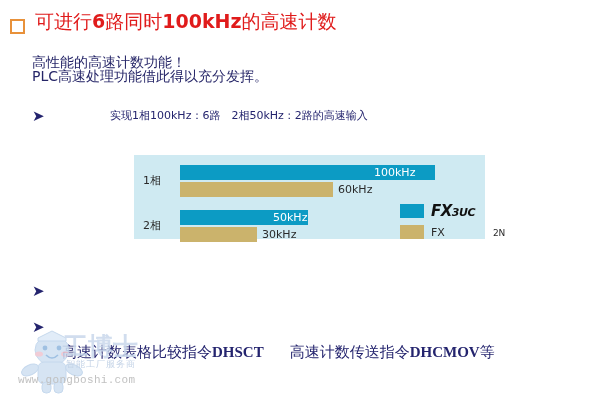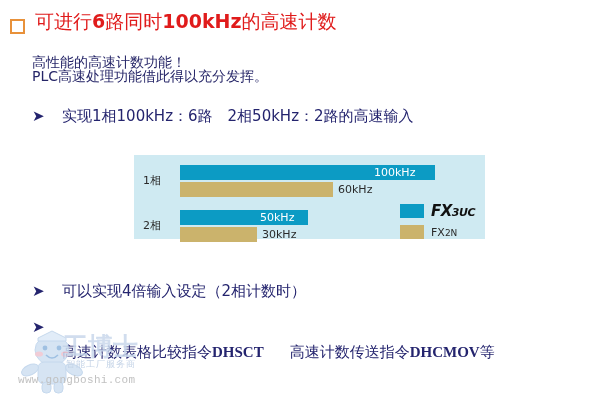--- a/index.html
+++ b/index.html
@@ -70,23 +70,24 @@
   }
   .arrow-glyph {
     width: 16px;
     color: #24246E;
     font-size: 15px;
     line-height: 20px;
     flex: 0 0 auto;
     margin-right: 14px;
   }
   .arrow-label {
-    font-size: 15px;
+    font-size: 11px;
     line-height: 20px;
     font-family: "DejaVu Sans", "Liberation Sans", sans-serif;
+    margin-left: 48px;
   }
   .arrow-1 { left: 32px; top: 106px; }
   .arrow-2 { left: 32px; top: 281px; }
   .arrow-3 { left: 32px; top: 317px; }
 
   .bottom-line {
     position: absolute;
     left: 62px;
     top: 343px;
     color: #24246E;
@@ -178,21 +179,21 @@
   }
   .legend-fx3uc .sub {
     font-size: 11px;
     letter-spacing: -0.5px;
   }
   .legend-fx2n {
     font-family: "DejaVu Sans", "Liberation Sans", sans-serif;
     font-size: 11px;
     color: #2A2A2A;
   }
-  .legend-fx2n .sub { font-size: 9px; }
+  .legend-fx2n .sub { font-size: 9px; margin-left: 48px; }
 
   
   .watermark {
     position: absolute;
     left: 8px;
     top: 314px;
     width: 200px;
     height: 84px;
     pointer-events: none;
     opacity: 0.85;
@@ -253,42 +254,41 @@
         <span class="grp-label">1相</span>
         <div class="bar bar-blue" style="width:255px;"></div>
         <span class="bar-val val-in" style="left:240px; top:0;">100kHz</span>
         <div class="bar bar-gold" style="width:153px;"></div>
         <span class="bar-val val-out" style="left:204px; top:17px;">60kHz</span>
       </div>
 
       <div class="grp grp-2">
         <span class="grp-label">2相</span>
         <div class="bar bar-blue" style="width:128px;"></div>
-        <span class="bar-val val-in" style="left:126px; top:0;">50kHz</span>
+        <span class="bar-val val-in" style="left:139px; top:0;">50kHz</span>
         <div class="bar bar-gold" style="width:77px;"></div>
         <span class="bar-val val-out" style="left:128px; top:17px;">30kHz</span>
       </div>
 
       <div class="legend">
         <div class="legend-row">
           <span class="legend-swatch sw-blue"></span>
           <span class="legend-fx3uc"><span>FX</span><span class="sub">3UC</span></span>
         </div>
         <div class="legend-row">
           <span class="legend-swatch sw-gold"></span>
           <span class="legend-fx2n"><span>FX</span><span class="sub">2N</span></span>
         </div>
       </div>
 
     </div>
   </div>
 
   <div class="arrow-row arrow-2">
     <span class="arrow-glyph">➤</span>
-    <span class="arrow-label">可以实现4倍输入设定（2相计数时）</span>
   </div>
 
   <div class="arrow-row arrow-3">
     <span class="arrow-glyph">➤</span>
   </div>
 
   <div class="bottom-line"><span>高速计数表格比较指令</span><b>DHSCT</b><span class="gap"></span><span>高速计数传送指令</span><b>DHCMOV</b><span>等</span></div>
 
   <div class="watermark">
     <svg width="200" height="84" viewBox="0 0 200 84">

